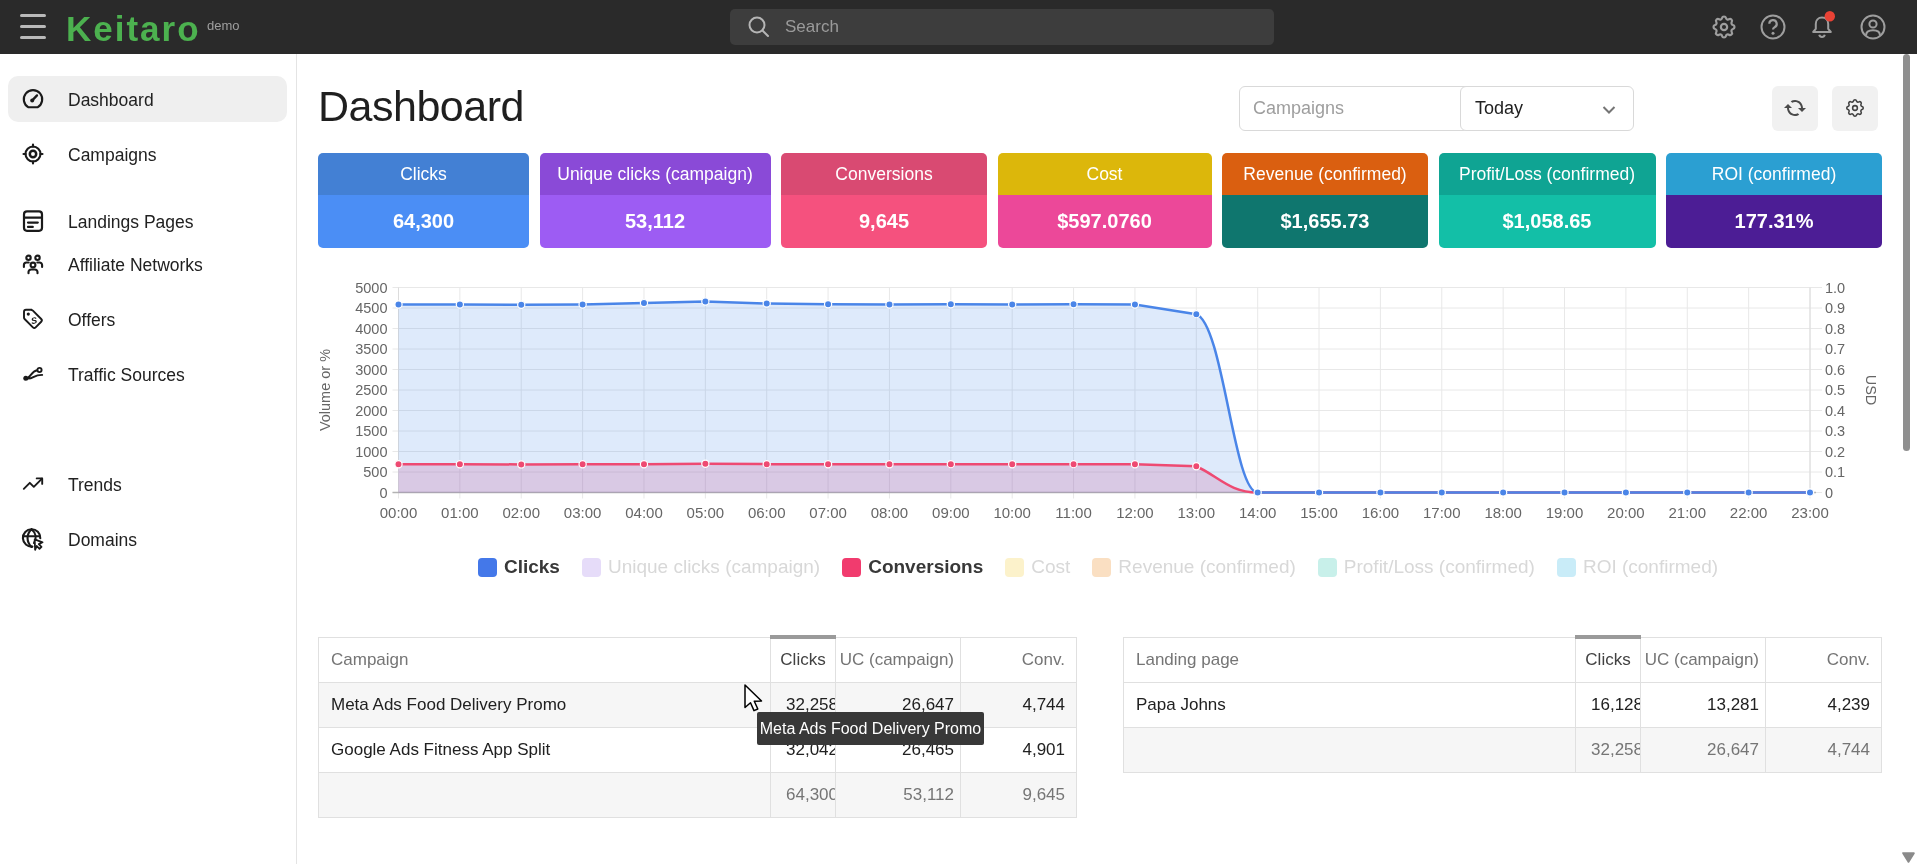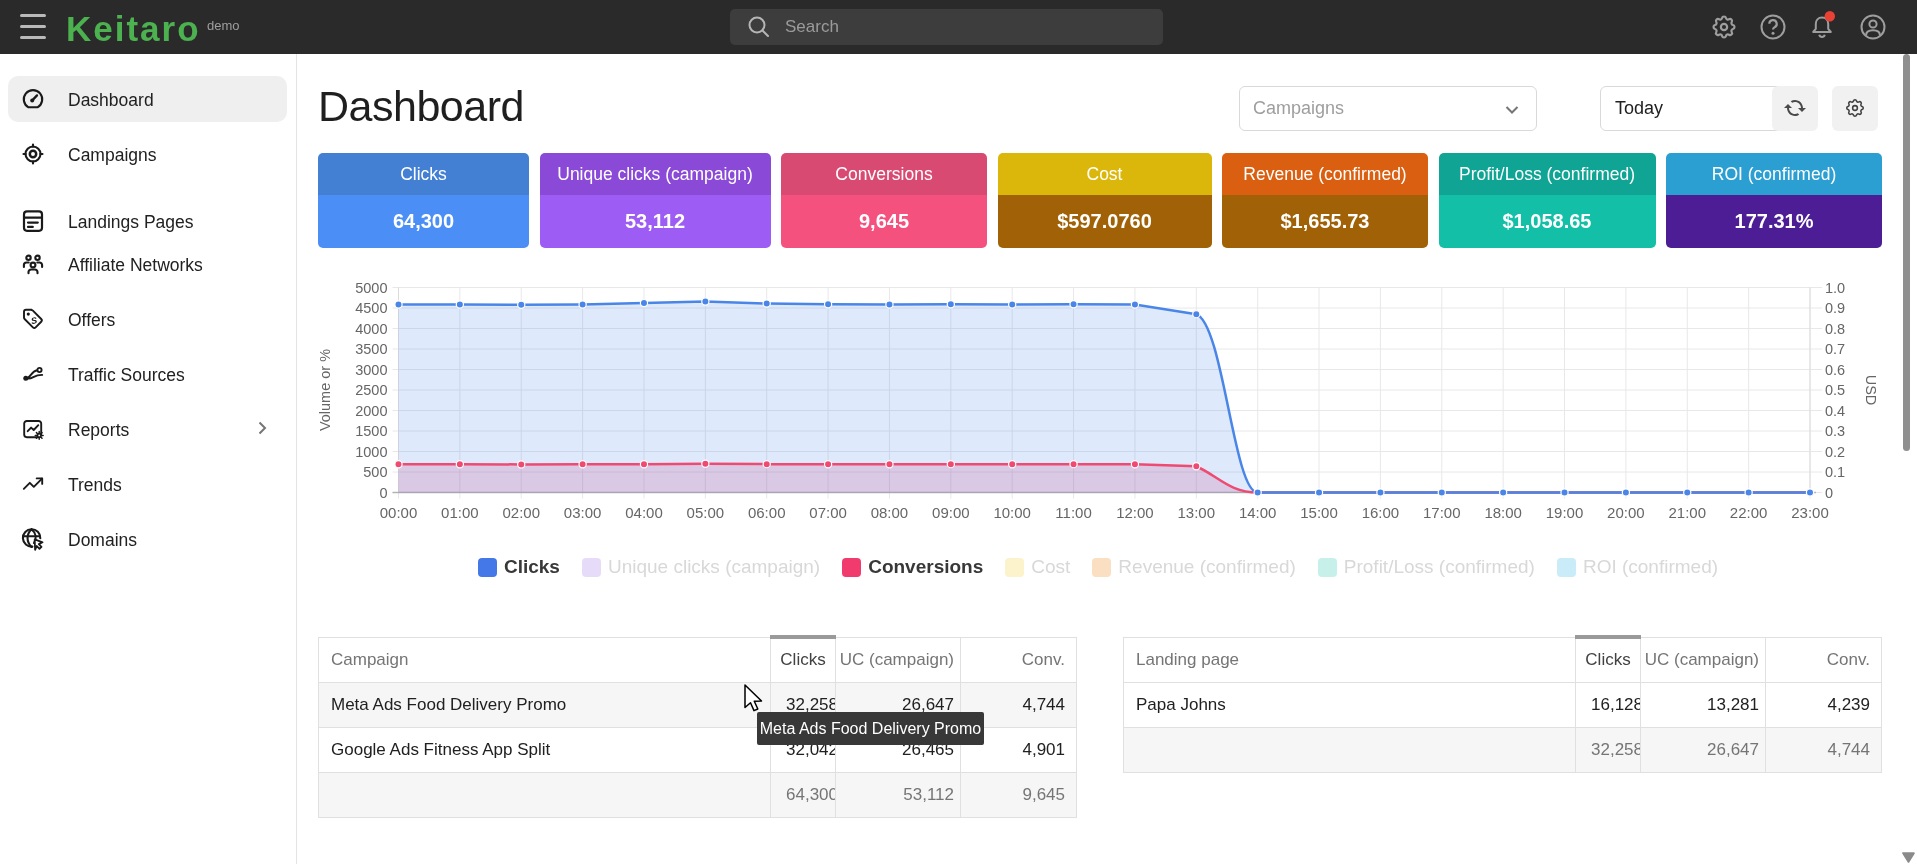--- a/index.html
+++ b/index.html
@@ -5,21 +5,21 @@
 * { margin:0; padding:0; box-sizing:border-box; }
 html,body { width:1917px; height:864px; overflow:hidden; background:#fff;
   font-family:"Liberation Sans", sans-serif; }
 
 
 #topbar { position:absolute; left:0; top:0; width:1917px; height:54px; background:#2a2a2a; }
 #burger { position:absolute; left:20px; top:14px; width:26px; height:26px; }
 #burger div { position:absolute; left:0; width:26px; height:3px; background:#b9b9b9; border-radius:2px; }
 #logo { position:absolute; left:66px; top:9px; font-size:35px; font-weight:bold; color:#4cb14f; letter-spacing:2px; }
 #demo { position:absolute; left:207px; top:18px; font-size:13px; color:#9e9e9e; }
-#search { position:absolute; left:730px; top:9px; width:433px; height:36px; background:#3d3d3d; border-radius:5px; }
+#search { position:absolute; left:730px; top:9px; width:544px; height:36px; background:#3d3d3d; border-radius:5px; }
 #search .ph { position:absolute; left:55px; top:8px; font-size:17px; color:#9b9b9b; }
 .tbicon { position:absolute; top:13px; width:28px; height:28px; overflow:visible; }
 
 
 #sidebar { position:absolute; left:0; top:54px; width:297px; height:810px; background:#fff; border-right:1px solid #e4e4e4; }
 .mi { position:absolute; left:8px; width:279px; height:46px; border-radius:10px; }
 .mi.active { background:#efefef; }
 .mi .ic { position:absolute; left:13px; top:11px; width:24px; height:24px; }
 .mi .lb { position:absolute; left:60px; top:14px; font-size:17.5px; color:#212121; }
 .mi .chev { position:absolute; right:16px; top:13px; width:18px; height:18px; }
@@ -145,35 +145,20 @@
       <div class="lb">Offers</div>
     </div>
     <div class="mi " style="top:297px">
       <svg class="ic" viewBox="0 0 24 24" fill="none" stroke="#1a1a1a" stroke-width="1.9" stroke-linecap="round" stroke-linejoin="round">
         <circle cx="4.8" cy="16.3" r="2.5" fill="#1a1a1a" stroke="none"></circle>
         <path d="M7.2 15.3 C10.2 14.2 10.6 9.1 16.2 8.2 M7.4 16.5 C12.5 16.5 12.5 12.9 21.2 12.9"></path>
         <circle cx="18.5" cy="8" r="2.1"></circle>
       </svg>
       <div class="lb">Traffic Sources</div>
     </div>
-    <div class="mi " style="top:352px">
-      <svg class="ic" viewBox="0 0 24 24" fill="none" stroke="#1a1a1a" stroke-width="1.9" stroke-linecap="round" stroke-linejoin="round">
-        <path d="M17.2 20.2 h-11.4 a2.6 2.6 0 0 1 -2.6 -2.6 v-11 a2.6 2.6 0 0 1 2.6 -2.6 h11.8 a2.6 2.6 0 0 1 2.6 2.6 v10.6"></path>
-        <path d="M6.7 14.2 l3.4-3.6 2.6 2.4 4.6-4.8"></path>
-        <g transform="translate(18.2,18.4)">
-          <circle cx="0" cy="0" r="2.6" fill="#1a1a1a" stroke="none"></circle>
-          <circle cx="0" cy="0" r="0.9" fill="#fff" stroke="none"></circle>
-          <path d="M0 -3.9 v1.3 M0 2.6 v1.3 M-3.9 0 h1.3 M2.6 0 h1.3 M-2.8 -2.8 l.9 .9 M1.9 1.9 l.9 .9 M2.8 -2.8 l-.9 .9 M-1.9 1.9 l-.9 .9" stroke-width="1.5"></path>
-        </g>
-      </svg>
-      <div class="lb">Reports</div>
-      <svg class="chev" viewBox="0 0 18 18" fill="none" stroke="#757575" stroke-width="2">
-        <path d="M6.5 3.5 L12 9 L6.5 14.5"></path>
-      </svg>
-    </div>
     <div class="mi " style="top:462px">
       <svg class="ic" viewBox="0 0 24 24" fill="none" stroke="#1a1a1a" stroke-width="1.9" stroke-linecap="round" stroke-linejoin="round">
         <path d="M19.3 11.2 a8.7 8.7 0 1 0 -7.9 8.4" stroke-width="2.1"></path>
         <path d="M2.2 9.2 h16.8" stroke-width="2.1"></path>
         <path d="M10.6 2.2 c-5.4 4.8 -5.4 13 0 17.8 M10.6 2.2 c4.5 4 5.2 9.4 2.4 13.8" stroke-width="2.1"></path>
         <path d="M13.7 12.4 L21.6 15.3 L17.8 17.1 L20.5 19.9 L18.5 21.8 L15.8 19 L14.1 22.8 Z" fill="#fff" stroke-width="1.8" stroke-linejoin="round"></path>
       </svg>
       <div class="lb">Domains</div>
     </div>
     <div class="mi " style="top:407px">
@@ -185,21 +170,21 @@
     </div>
   </div>
 
 <div id="h1">Dashboard</div>
 <div class="sel" style="left:1239px;width:298px">
     <div class="tx" style="left:13px;color:#9e9e9e">Campaigns</div>
   <svg style="position:absolute;right:16px;top:15px" width="16" height="16" viewBox="0 0 16 16" fill="none" stroke="#757575" stroke-width="2">
       <path d="M2.5 5 L8 10.5 L13.5 5"></path>
     </svg>
 </div>
-<div class="sel" style="left:1600px;width:209px">
+<div class="sel" style="left:1460px;width:174px">
     <div class="tx" style="left:14px;color:#212121">Today</div>
   <svg style="position:absolute;right:16px;top:15px" width="16" height="16" viewBox="0 0 16 16" fill="none" stroke="#757575" stroke-width="2">
       <path d="M2.5 5 L8 10.5 L13.5 5"></path>
     </svg>
 </div>
 <div class="btn" style="left:1772px">
   <svg style="position:absolute;left:11px;top:10px" width="24" height="24" viewBox="0 0 24 24">
     <g transform="rotate(90 12 12) translate(24 0) scale(-1 1)">
         <path d="M12 4V1L8 5l4 4V6c3.31 0 6 2.69 6 6 0 1.01-.25 1.97-.7 2.8l1.46 1.46C19.54 15.03 20 13.57 20 12c0-4.42-3.58-8-8-8zm0 14c-3.31 0-6-2.69-6-6 0-1.01.25-1.97.7-2.8L5.24 7.74C4.46 8.97 4 10.43 4 12c0 4.42 3.58 8 8 8v3l4-4-4-4v3z" fill="#4a4a4a"></path>
       </g>
@@ -220,25 +205,25 @@
   <div class="card" style="width:231px">
       <div class="hd" style="background:#8a4ad7">Unique clicks (campaign)</div>
       <div class="vl" style="background:#9d5cf3">53,112</div>
     </div>
   <div class="card" style="width:206px">
       <div class="hd" style="background:#d94a72">Conversions</div>
       <div class="vl" style="background:#f5517e">9,645</div>
     </div>
   <div class="card" style="width:214px">
       <div class="hd" style="background:#dcb70b">Cost</div>
-      <div class="vl" style="background:#a16207">$597.0760</div>
+      <div class="vl" style="background:#ec4899">$597.0760</div>
     </div>
   <div class="card" style="width:206px">
       <div class="hd" style="background:#da5f10">Revenue (confirmed)</div>
-      <div class="vl" style="background:#a16207">$1,655.73</div>
+      <div class="vl" style="background:#0f766e">$1,655.73</div>
     </div>
   <div class="card" style="width:217px">
       <div class="hd" style="background:#0fa493">Profit/Loss (confirmed)</div>
       <div class="vl" style="background:#13bfa7">$1,058.65</div>
     </div>
   <div class="card" style="width:216px">
       <div class="hd" style="background:#2b9fd2">ROI (confirmed)</div>
       <div class="vl" style="background:#4c1d95">177.31%</div>
     </div>
 </div>

